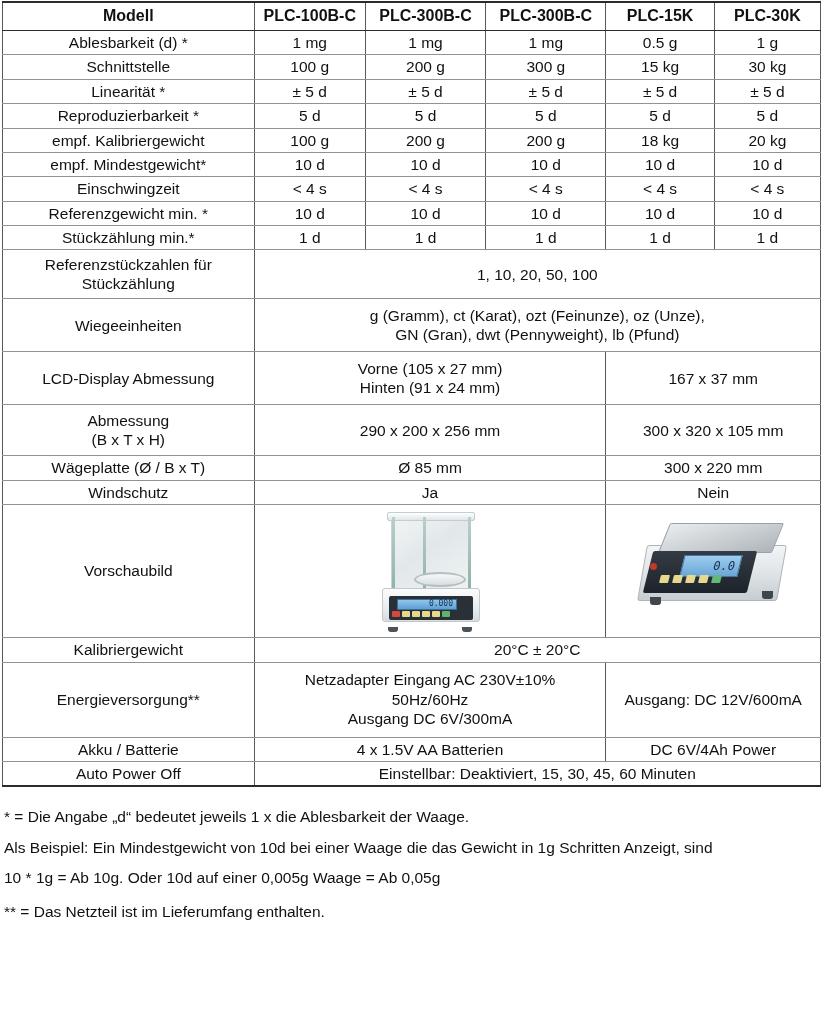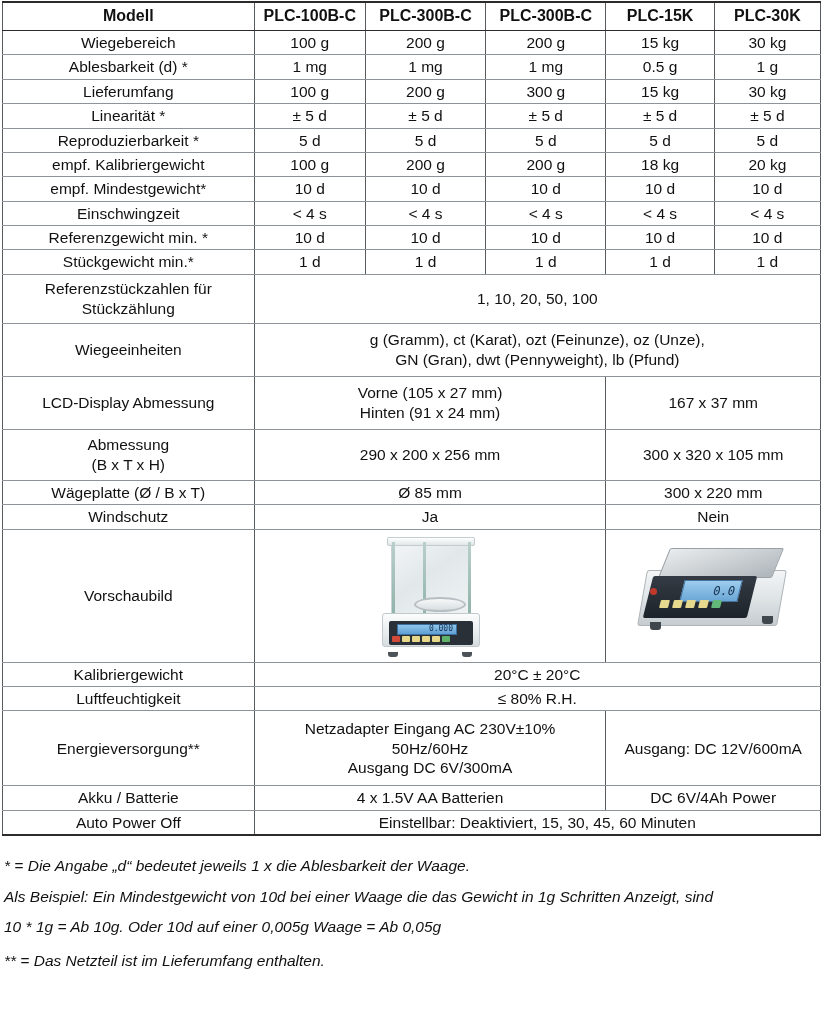--- a/index.html
+++ b/index.html
@@ -164,21 +164,21 @@
   .bal-b .f1 { left: 12px; top: 76px; }
   .bal-b .f2 { left: 124px; top: 70px; }
 
   
   #footnotes {
     margin: 22px 2px 0 4px;
     font-size: 15.5px;
     line-height: 1.0;
     color: #111111;
   }
-  #footnotes p { margin: 0 0 15px 0; font-style: italic; }
+  #footnotes p { margin: 0 0 15px 0; }
   #footnotes p.gap { margin-bottom: 18px; }
 </style>
 </head>
 <body>
 
 <table id="spec-table">
   <colgroup>
     <col style="width:251px">
     <col style="width:111px">
     <col style="width:120px">
@@ -194,37 +194,29 @@
       <th>PLC-300B-C</th>
       <th>PLC-300B-C</th>
       <th>PLC-15K</th>
       <th>PLC-30K</th>
     </tr>
   </thead>
 
   <tbody>
 
     <tr>
-      <td class="r-label">Wiegebereich</td>
-      <td>100 g</td>
-      <td>200 g</td>
-      <td>200 g</td>
-      <td>15 kg</td>
-      <td>30 kg</td>
-    </tr>
-    <tr>
       <td class="r-label">Ablesbarkeit (d) *</td>
       <td>1 mg</td>
       <td>1 mg</td>
       <td>1 mg</td>
       <td>0.5 g</td>
       <td>1 g</td>
     </tr>
     <tr>
-      <td class="r-label">Lieferumfang</td>
+      <td class="r-label">Schnittstelle</td>
       <td>100 g</td>
       <td>200 g</td>
       <td>300 g</td>
       <td>15 kg</td>
       <td>30 kg</td>
     </tr>
     <tr>
       <td class="r-label">Linearität *</td>
       <td>± 5 d</td>
       <td>± 5 d</td>
@@ -266,21 +258,21 @@
     </tr>
     <tr>
       <td class="r-label">Referenzgewicht min. *</td>
       <td>10 d</td>
       <td>10 d</td>
       <td>10 d</td>
       <td>10 d</td>
       <td>10 d</td>
     </tr>
     <tr>
-      <td class="r-label">Stückgewicht min.*</td>
+      <td class="r-label">Stückzählung min.*</td>
       <td>1 d</td>
       <td>1 d</td>
       <td>1 d</td>
       <td>1 d</td>
       <td>1 d</td>
     </tr>
 
     <tr class="thickline">
       <td class="r-label multiline" style="height:44px">Referenzstückzahlen für<br>Stückzählung</td>
       <td colspan="5">1, 10, 20, 50, 100</td>
@@ -357,24 +349,20 @@
             <div class="foot f2"></div>
           </div>
         </div>
       </td>
     </tr>
 
     <tr class="thickline">
       <td class="r-label">Kalibriergewicht</td>
       <td colspan="5">20°C ± 20°C</td>
     </tr>
-    <tr>
-      <td class="r-label">Luftfeuchtigkeit</td>
-      <td colspan="5">≤ 80% R.H.</td>
-    </tr>
 
     <tr class="thickline">
       <td class="r-label" style="height:70px">Energieversorgung**</td>
       <td colspan="3" class="multiline">Netzadapter Eingang AC 230V±10%<br>50Hz/60Hz<br>Ausgang DC 6V/300mA</td>
       <td colspan="2">Ausgang: DC 12V/600mA</td>
     </tr>
     <tr class="thickline">
       <td class="r-label">Akku / Batterie</td>
       <td colspan="3">4 x 1.5V AA Batterien</td>
       <td colspan="2">DC 6V/4Ah Power</td>

